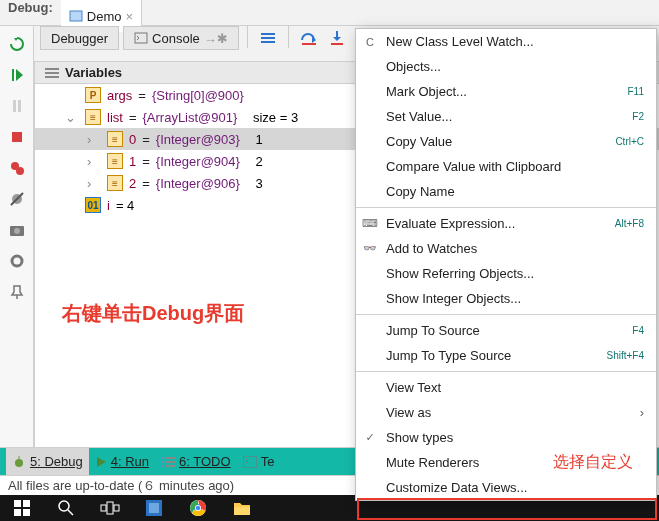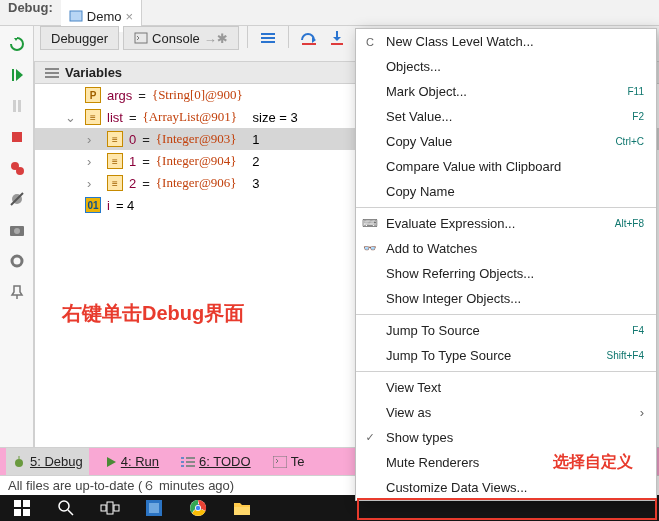--- a/index.html
+++ b/index.html
@@ -19,28 +19,28 @@
 
   .varpanel { position: absolute; top: 62px; left: 34px; right: 0; bottom: 74px; background: #fff; border-left: 1px solid #d0d0d0; }
   .var-head { height: 22px; background: #e9e9e9; padding-left: 10px; display: flex; align-items: center; gap:6px; border-bottom: 1px solid #d0d0d0; font-weight: bold; }
   .row { display:flex; align-items:center; padding:3px 6px; gap:6px; padding-left:30px;}
   .row.sel { background:#d6d6d6;}
   .row .tri { width:14px; color:#888;}
   .pad2 { padding-left:52px;}
   .vicon { width:16px; height:16px; display:inline-flex; align-items:center; justify-content:center; font-size:10px; font-weight:bold; border:1px solid #c68a00; background:#ffe7ab; color:#a06000; }
   .vicon.blue { border-color:#2277cc; background:#eab308; color:#0b4f90;}
   .varname { color:#8a003a;}
-  .varval  { color:#c2410c;font-family:Liberation Serif, serif;}
+  .varval  { color:#701a75;}
   .blk  { color:#000;}
 
   .annot { position:absolute; left:62px; top:300px; color:#e83b2d; font-weight:bold; font-size:20px; }
-  .annot2 { position:absolute; right:26px; top:452px; color:#e83b2d; font-weight:bold; font-size:16px; z-index:200; }
+  .annot2 { position:absolute; right:26px; top:452px; color:#e83b2d; font-weight:normal; font-size:16px; z-index:200; }
   .hbox { position:absolute; right:2px; top:498px; width:300px; height:22px; border:2px solid #e83b2d; z-index:200; }
 
-  .bottom-tabs { position:absolute; left:0; right:0; bottom:46px; height:28px; display:flex; align-items:center; gap:10px; padding-left:6px; background:#f9a8d4; border-top:1px solid #d0d0d0;}
+  .bottom-tabs { position:absolute; left:0; right:0; bottom:46px; height:28px; display:flex; align-items:center; gap:0; padding-left:6px; background:#14b8a6; border-top:1px solid #d0d0d0;}
   .bottom-tabs .bti { display:inline-flex; align-items:center; gap:4px; padding:0 6px; height:28px; }
   .bottom-tabs .bti.active { background:#d8d8d8;}
 
   .statusbar { position:absolute; left:0; right:0; bottom:26px; height:20px; background:#fff; border-top:1px solid #d0d0d0; padding-left:8px; display:flex; align-items:center; font-size:12px; color:#444;}
 
   .taskbar { position:absolute; left:0; right:0; bottom:0; height:26px; background:#151515; display:flex; align-items:center;}
   .taskbar .ti { width:44px; height:26px; display:flex; align-items:center; justify-content:center; }
 
   .ctx-menu { position:absolute; top:28px; right:2px; width:302px; background:#fff; border:1px solid #bfbfbf; box-shadow:4px 4px 14px rgba(0,0,0,0.3); z-index:100;}
   .ctx-menu .ci { display:flex; align-items:center; height:25px; padding:0 12px 0 30px; position:relative;}

